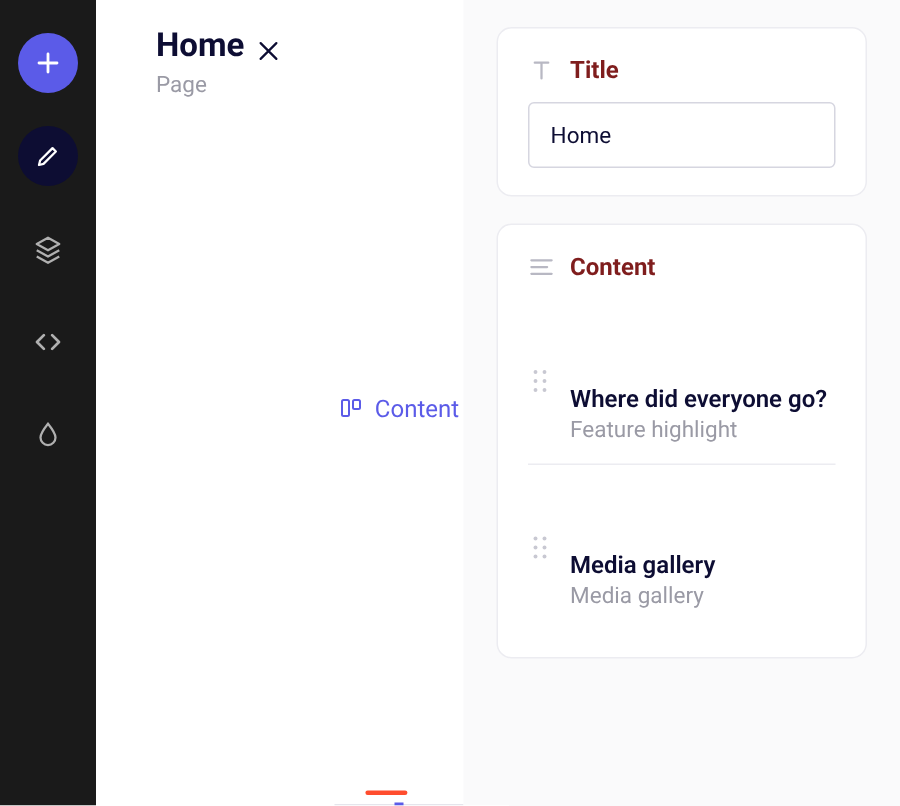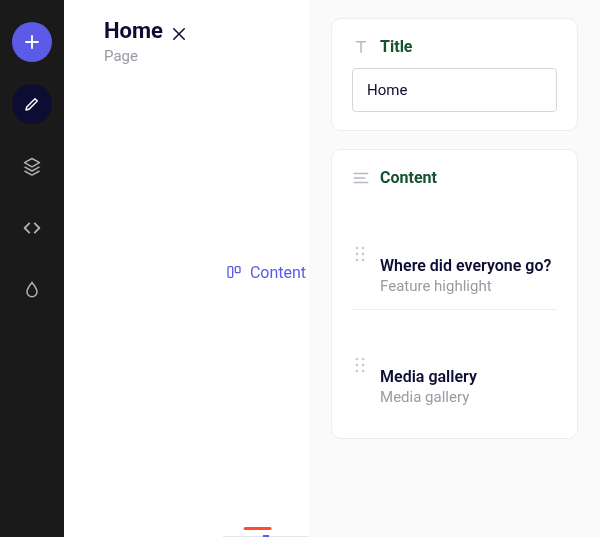--- a/index.html
+++ b/index.html
@@ -19,21 +19,21 @@
     .tab { flex: 1; display: flex; align-items: center; justify-content: center; gap: 8px; padding: 12px 3px; cursor: pointer; position: relative; font-size: 16px; color: #9a9aa5; }
     .tab.active { color: #5b5be8; }
     .tab.active::after { content: ""; position: absolute; left: 40px; right: 40px; bottom: -1px; height: 2px; background: #5b5be8; }
     .tab .underline { position: absolute; bottom: 6px; height: 3px; width: 28px; background: #ff4d2e; border-radius: 2px; }
     .tab.active .underline { left: 50%; transform: translateX(-80%); }
     .tab.inactive .underline { left: 50%; transform: translateX(-60%); }
     .panel-wrap { flex: 1; padding: 18px 22px; background: #fafafb; overflow: auto; }
     .card { background: #fff; border: 1px solid #ececf1; border-radius: 10px; padding: 18px 20px; margin-bottom: 18px; }
     .field-header { display: flex; align-items: center; gap: 10px; margin-bottom: 12px; }
     .field-icon { color: #b8b8c3; display: flex; }
-    .field-title { font-weight: 700; font-size: 16px; color: #14532d; }
+    .field-title { font-weight: 700; font-size: 16px; color: #7f1d1d; }
     .text-input { width: 100%; padding: 12px 14px; border: 1px solid #d6d6e0; border-radius: 4px; font-size: 15px; color: #0d0d33; outline: none; font-family: inherit; }
     .section-item { display: flex; align-items: center; gap: 14px; padding: 14px 2px; border-bottom: 1px solid #ececf1; cursor: grab; }
     .section-item:last-child { border-bottom: none; }
     .drag { color: #c8c8d2; display: flex; }
     .section-text { display: flex; flex-direction: column; }
     .section-title { font-size: 16px; font-weight: 600; color: #0d0d33; margin-top: 43px; }
     .section-sub { font-size: 15px; color: #9a9aa5; margin-top: 2px; }
     svg { display: block; }
   </style>
 </head>

